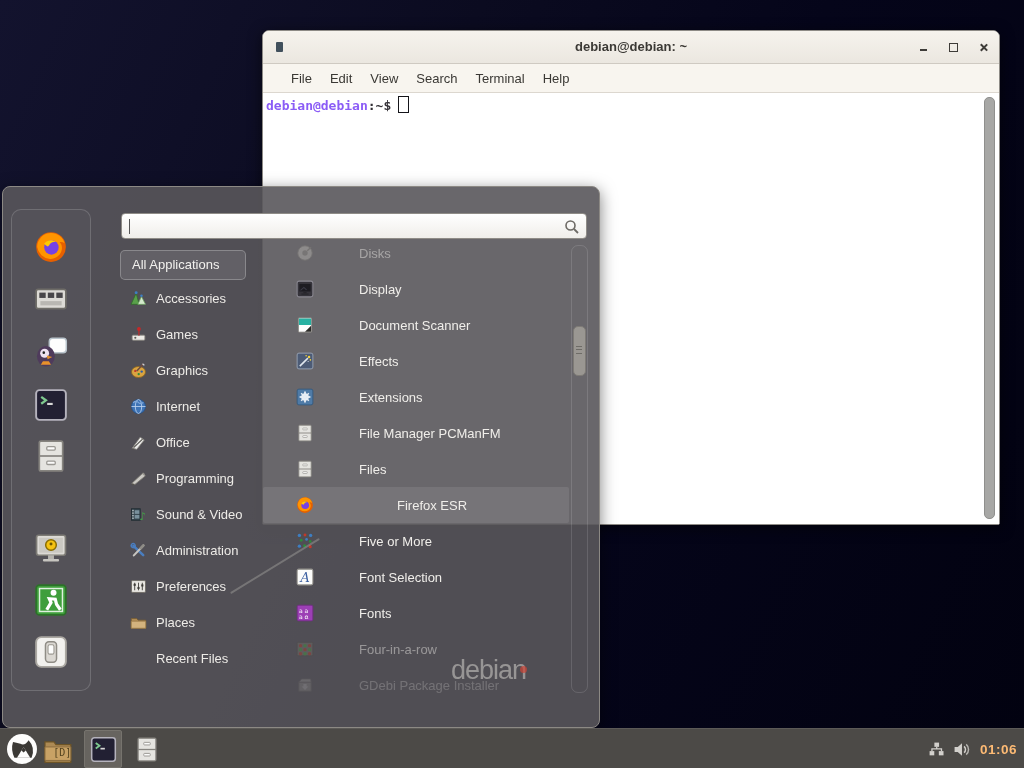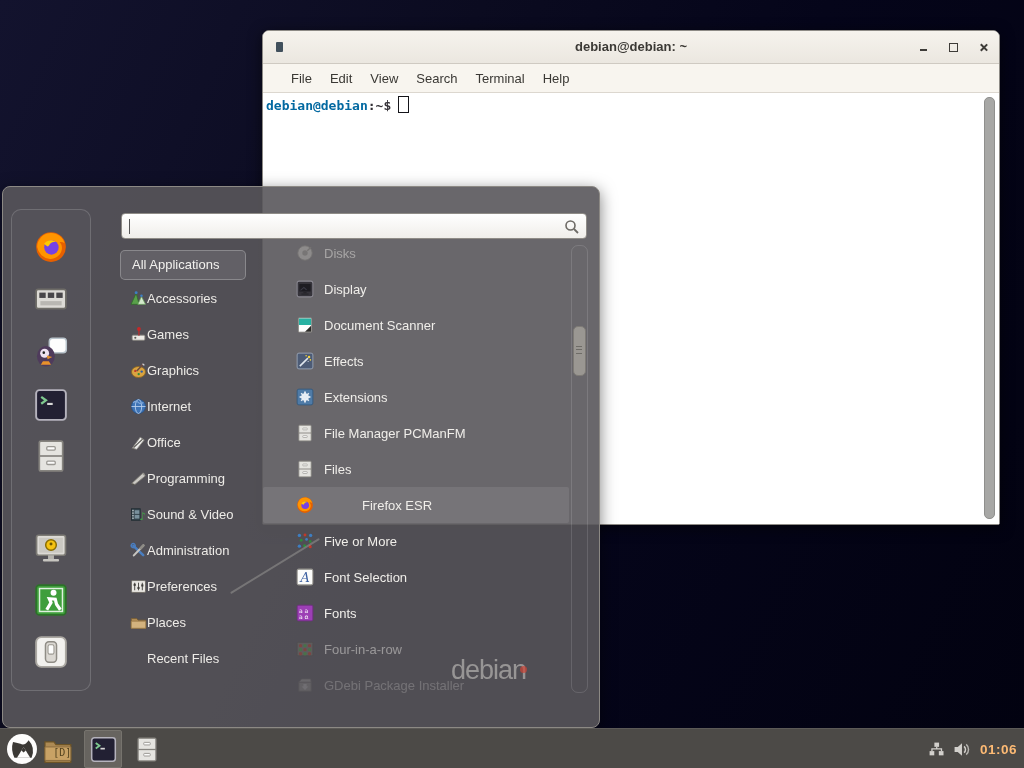--- a/index.html
+++ b/index.html
@@ -14,44 +14,44 @@
   .winbtn-min{right:70px}.winbtn-max{right:40px}.winbtn-close{right:10px}
   .glyph-min{width:7px;height:2px;background:#3e3c38;margin-top:6px;}
   .glyph-max{width:7px;height:7px;border:1.6px solid #3e3c38;}
   .glyph-x{position:relative;width:9px;height:9px;}
   .glyph-x::before,.glyph-x::after{content:"";position:absolute;left:4px;top:0;width:1.8px;height:9px;background:#3e3c38;}
   .glyph-x::before{transform:rotate(45deg)}.glyph-x::after{transform:rotate(-45deg)}
   .menubar{height:28px;background:#f8f5ef;border-bottom:1px solid #dcd7cf;display:flex;align-items:center;padding-left:19px;}
   .menubar-item{font-size:13px;color:#3a3834;padding:4px 9px;cursor:default;}
   .term-body{position:relative;height:431px;background:#ffffff;font-family:"DejaVu Sans Mono",monospace;font-size:13px;font-weight:bold;}
   .prompt-line{position:absolute;left:3px;top:3px;white-space:pre;}
-  .prompt-user{color:#0369a1;}
+  .prompt-user{color:#8b5cf6;}
   .prompt-path{color:#333036;}
   .term-cursor{display:inline-block;width:9px;height:15px;border:1.6px solid #15151a;margin-left:7px;vertical-align:-3px;background:transparent;}
   .term-scrollthumb{position:absolute;right:4px;top:4px;bottom:5px;width:9px;background:#a7a7a5;border:1px solid #8f8f8d;border-radius:5px;}
   
   .appmenu{position:absolute;left:2px;top:186px;width:596px;height:540px;background:rgba(89,87,91,0.9);border:1px solid #8c8984;border-radius:8px;box-shadow:0 4px 16px rgba(0,0,0,.5);}
   .fav-panel{position:absolute;left:8px;top:22px;width:78px;height:480px;border:1px solid rgba(255,255,255,.16);border-radius:10px;background:rgba(255,255,255,.02);}
   .fav-item{position:absolute;left:22px;width:34px;height:34px;cursor:pointer;}
   .fav-item svg{width:34px;height:34px;}
   .search-box{position:absolute;left:118px;top:26px;width:466px;height:26px;background:linear-gradient(#ffffff,#f0eeea);border:1px solid #8f8c87;border-radius:4px;box-sizing:border-box;}
   .search-input{position:absolute;left:6px;top:1px;right:26px;height:22px;border:none;background:transparent;outline:none;font-size:13px;color:#222;font-family:"Liberation Sans",sans-serif;}
   .search-caret{position:absolute;left:7px;top:5px;width:1px;height:15px;background:#555;}
   .search-mag{position:absolute;right:6px;top:5px;width:16px;height:16px;}
   .allapps-btn{position:absolute;left:117px;top:63px;width:126px;height:30px;background:rgba(255,255,255,.10);border:1px solid rgba(255,255,255,.25);border-radius:5px;box-sizing:border-box;color:#f2f1ee;font-size:13px;line-height:28px;padding-left:11px;cursor:pointer;}
   .cat-list{position:absolute;left:117px;top:93px;width:145px;}
-  .cat-row{height:36px;display:flex;align-items:center;padding-left:10px;cursor:pointer;}
+  .cat-row{height:36px;display:flex;align-items:center;gap:9px;padding-left:10px;cursor:pointer;}
   .cat-row .cicon{width:17px;height:17px;flex:none;}
   .cat-row .cicon svg{width:17px;height:17px;}
   .cat-label{font-size:13px;color:#edebe7;white-space:nowrap;}
   .app-list{position:absolute;left:260px;top:48px;width:306px;height:474px;overflow:hidden;}
   .app-row{height:36px;display:flex;align-items:center;gap:10px;padding-left:33px;cursor:pointer;box-sizing:border-box;}
   .app-row .aicon{width:18px;height:18px;flex:none;}
   .app-row .aicon svg{width:18px;height:18px;}
-  .app-label{font-size:13px;color:#f0eeea;white-space:nowrap;}
+  .app-label{font-size:13px;color:#f0eeea;white-space:nowrap;margin-left:35px;}
   .app-row.hover{background:rgba(255,255,255,.09);border-radius:2px;gap:48px;}
   .app-row.faded{opacity:.45;}
   .app-row.ghost{opacity:.22;}
   .menu-sbtrack{position:absolute;left:568px;top:58px;width:15px;height:446px;border:1px solid rgba(255,255,255,.13);border-radius:7px;}
   .menu-sbthumb{position:absolute;left:570px;top:139px;width:11px;height:48px;background:#9a9792;border:1px solid #7e7b76;border-radius:5px;cursor:pointer;}
   .menu-sbthumb::before{content:"";position:absolute;left:2px;top:19px;width:6px;height:9px;background:repeating-linear-gradient(to bottom,#6e6c67 0 1px,transparent 1px 3.5px);}
   .watermark{position:absolute;left:448px;top:468px;font-size:27px;letter-spacing:-1px;color:rgba(222,220,214,.5);pointer-events:none;}
   .watermark-dot{position:absolute;left:517px;top:479px;width:7px;height:7px;border-radius:50%;background:#cf4436;opacity:.7;pointer-events:none;}
   .swoosh{position:absolute;left:220px;top:378px;width:104px;height:2px;background:rgba(215,215,205,.28);transform:rotate(-31.5deg);border-radius:2px;pointer-events:none;}
   

